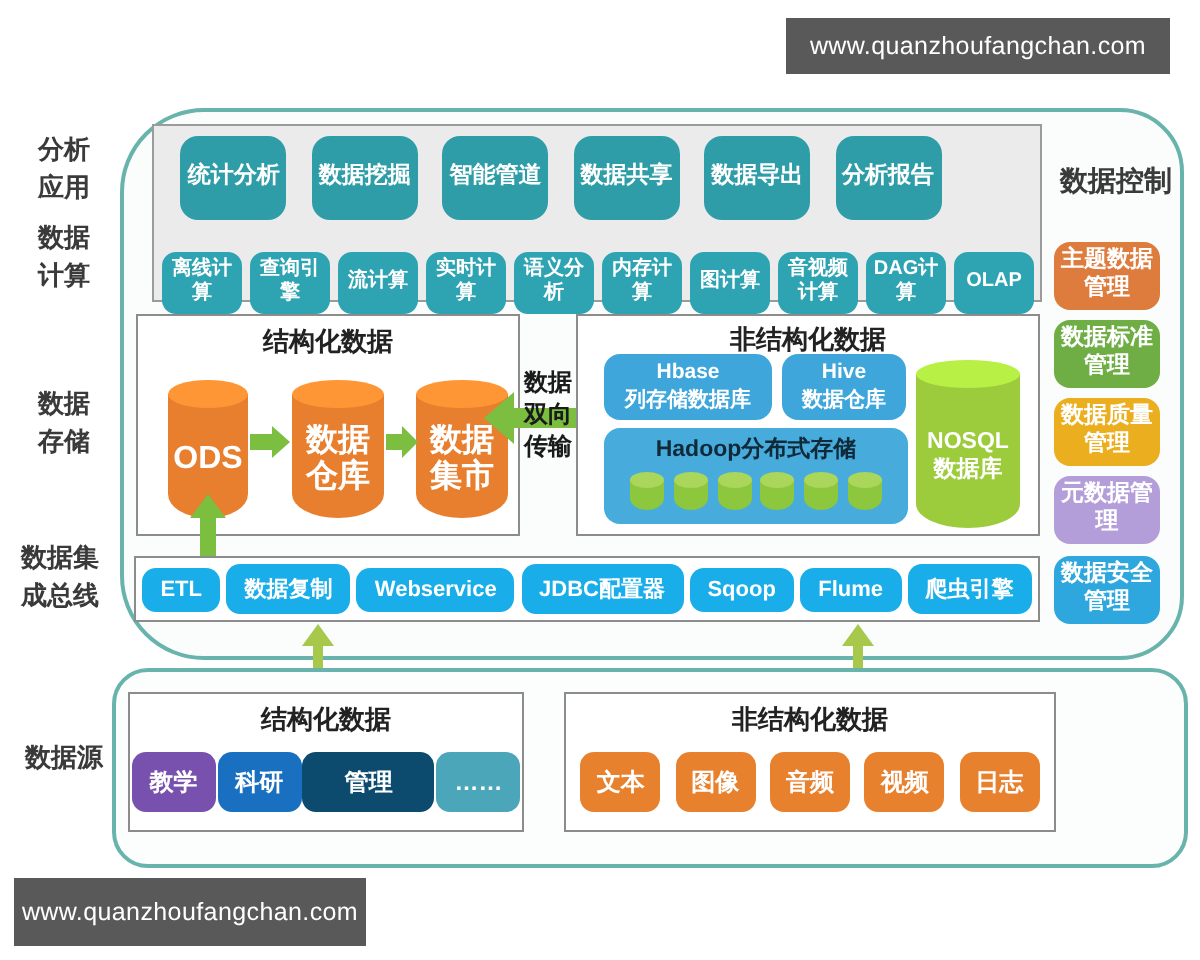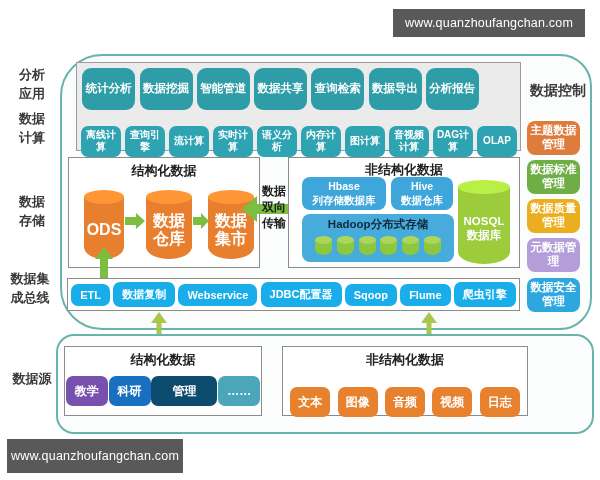--- a/index.html
+++ b/index.html
@@ -59,21 +59,20 @@
 
   <div class="abs outer" style="left:60px;top:54px;width:528px;height:272px;"></div>
 
   <div class="abs panel" style="left:76px;top:62px;width:445px;height:89px;"></div>
 
   <div class="abs rowflex row1" style="left:78px;top:66px;width:405px;height:46px;">
     <div class="tealbox">统计分析</div>
     <div class="tealbox">数据挖掘</div>
     <div class="tealbox">智能管道</div>
     <div class="tealbox">数据共享</div>
-    <div class="tealbox">查询检索</div>
     <div class="tealbox">数据导出</div>
     <div class="tealbox">分析报告</div>
   </div>
 
   <div class="abs rowflex row2" style="left:79px;top:124px;width:439px;height:34px;">
     <div class="tealbox">离线计算</div>
     <div class="tealbox">查询引擎</div>
     <div class="tealbox">流计算</div>
     <div class="tealbox">实时计算</div>
     <div class="tealbox">语义分析</div>
@@ -167,21 +166,21 @@
     <div class="rowflex" style="margin-top:7px;">
       <div class="srcbox" style="width: 42px; height: 30px; background-color: rgb(120, 81, 174);">教学</div>
       <div class="srcbox" style="width: 42px; height: 30px; background-color: rgb(26, 112, 192);">科研</div>
       <div class="srcbox" style="width: 66px; height: 30px; background-color: #0c4a6e;">管理</div>
       <div class="srcbox" style="width: 42px; height: 30px; background-color: rgb(75, 166, 186);">……</div>
     </div>
   </div>
 
   <div class="abs whitebox" style="left:282px;top:346px;width:246px;height:70px;">
     <div class="boxtitle" style="margin-top:4px;">非结构化数据</div>
-    <div class="rowflex" style="margin-top:18px;">
+    <div class="rowflex" style="margin-top:7px;">
       <div class="srcbox" style="width:40px;height:30px;background:#e8812e;">文本</div>
       <div class="srcbox" style="width:40px;height:30px;background:#e8812e;">图像</div>
       <div class="srcbox" style="width:40px;height:30px;background:#e8812e;">音频</div>
       <div class="srcbox" style="width:40px;height:30px;background:#e8812e;">视频</div>
       <div class="srcbox" style="width:40px;height:30px;background:#e8812e;">日志</div>
     </div>
   </div>
 
 </div>
 

